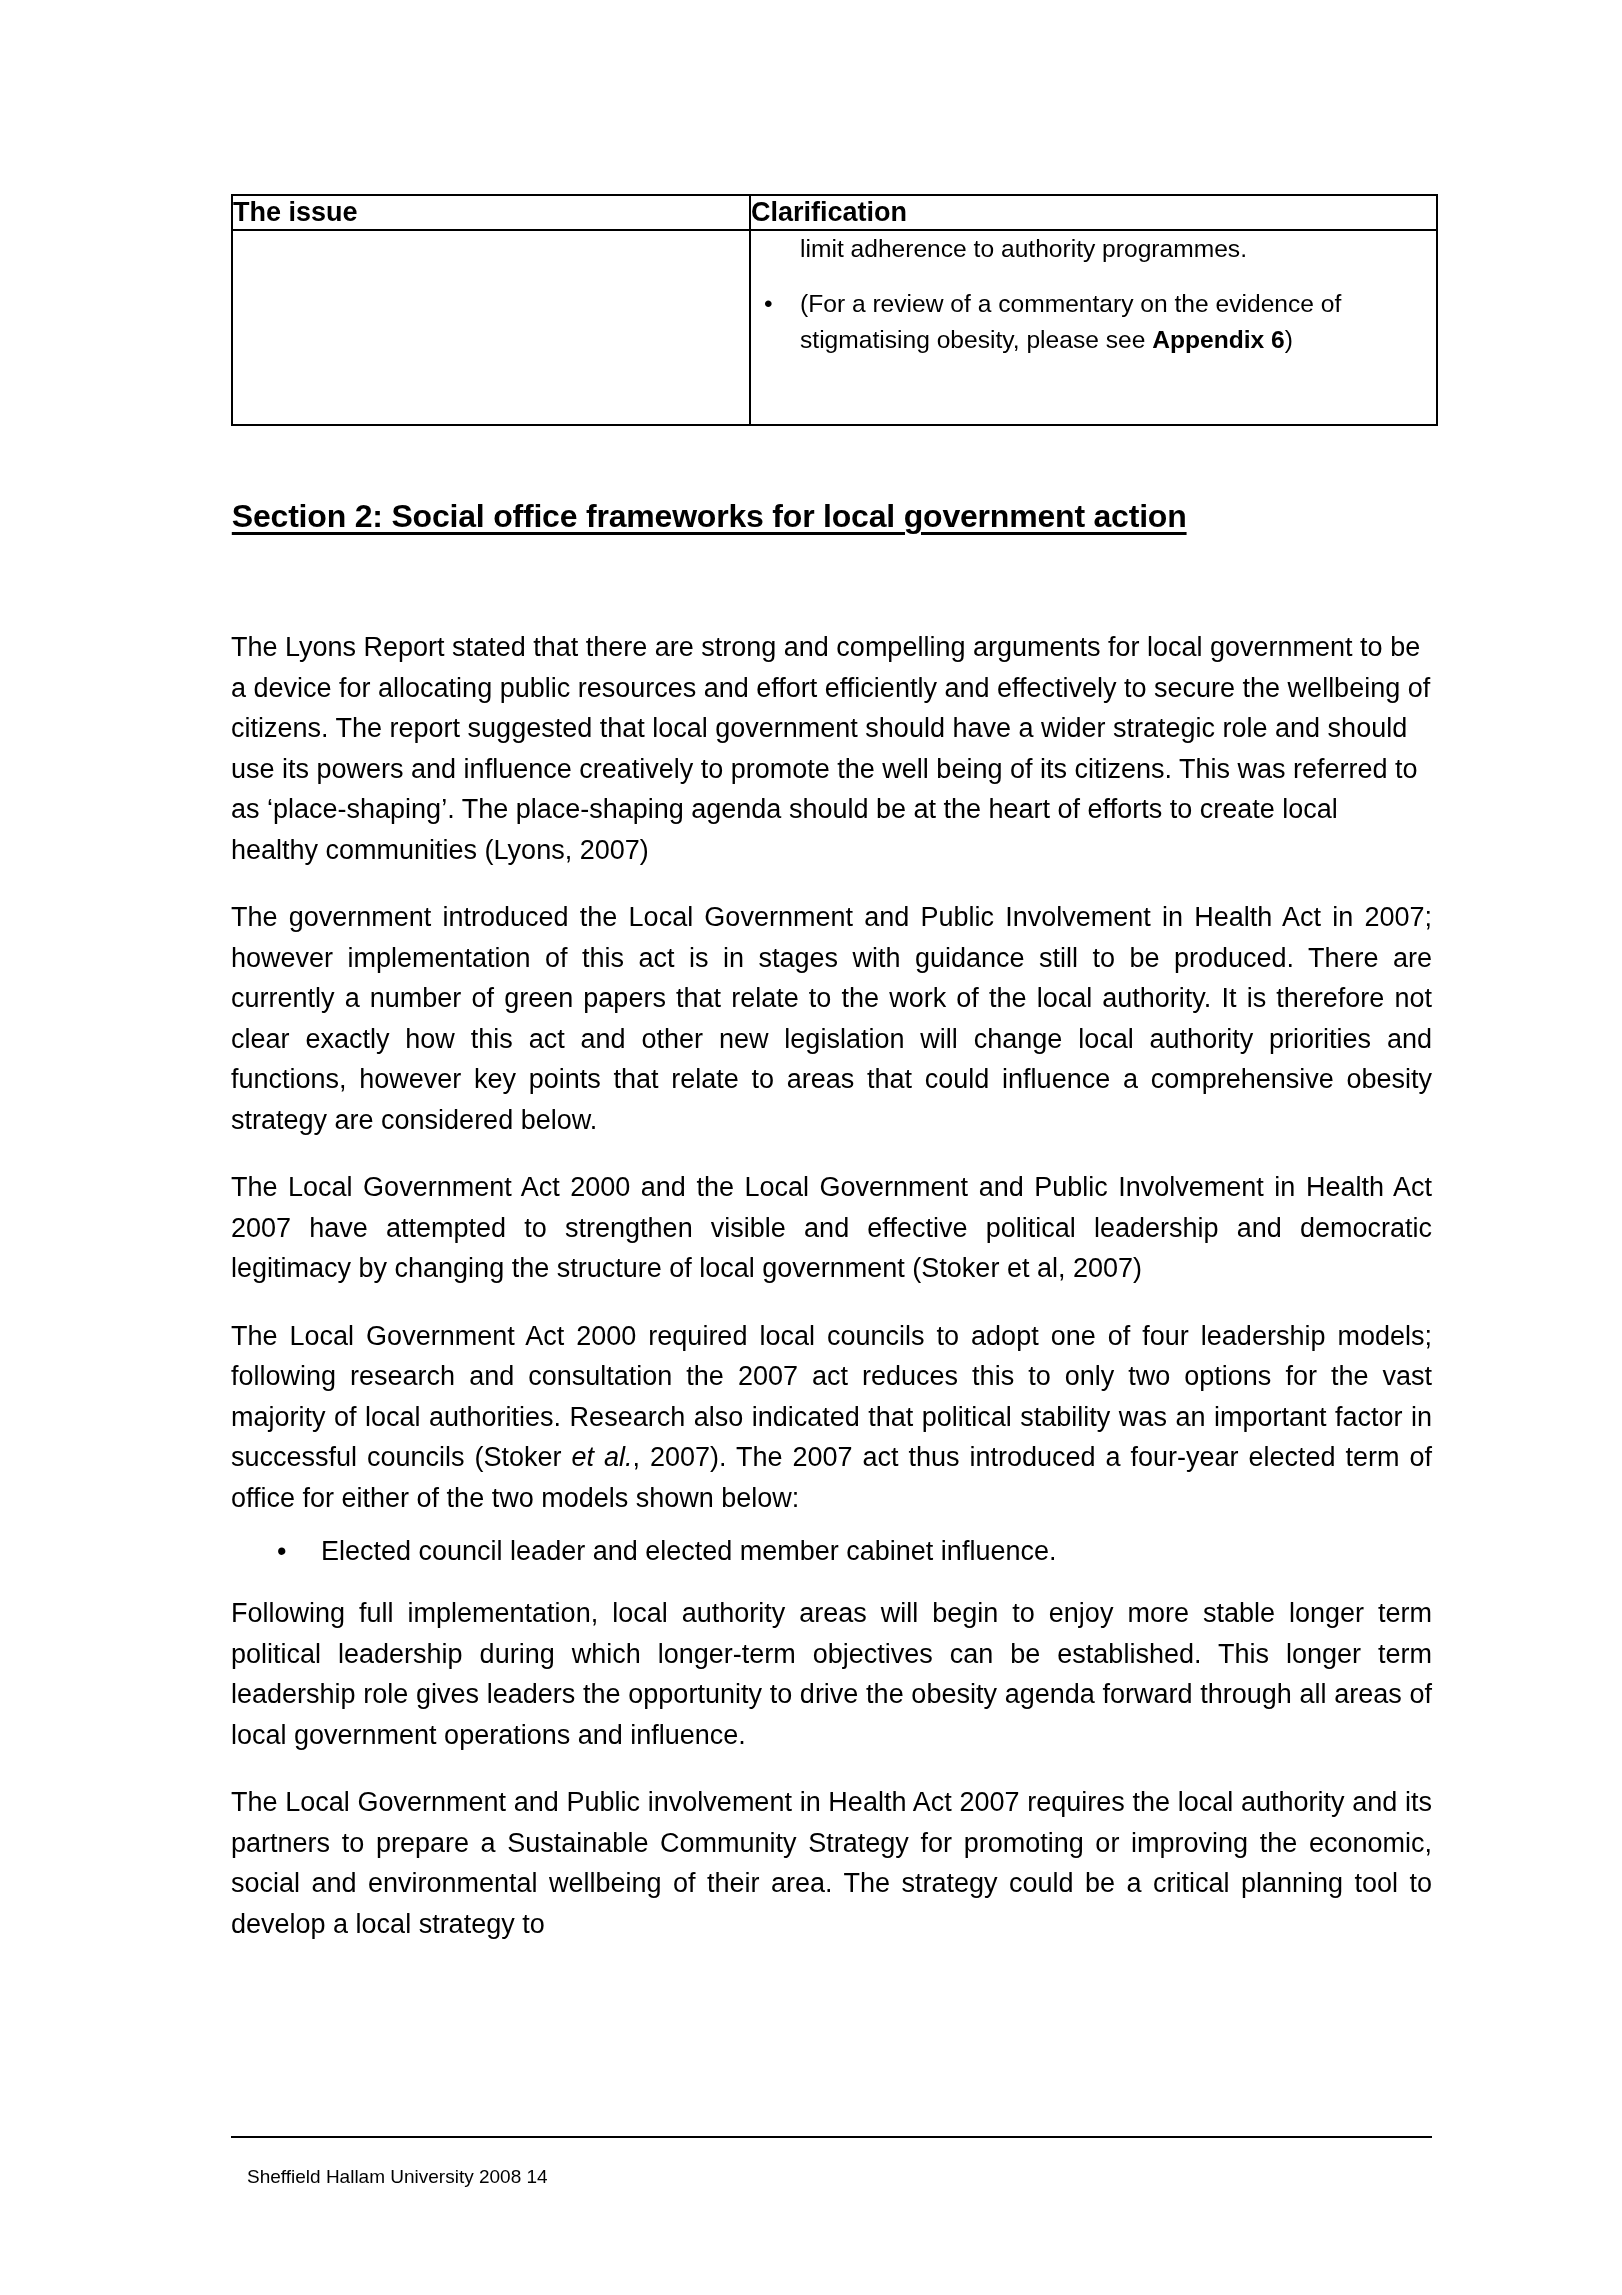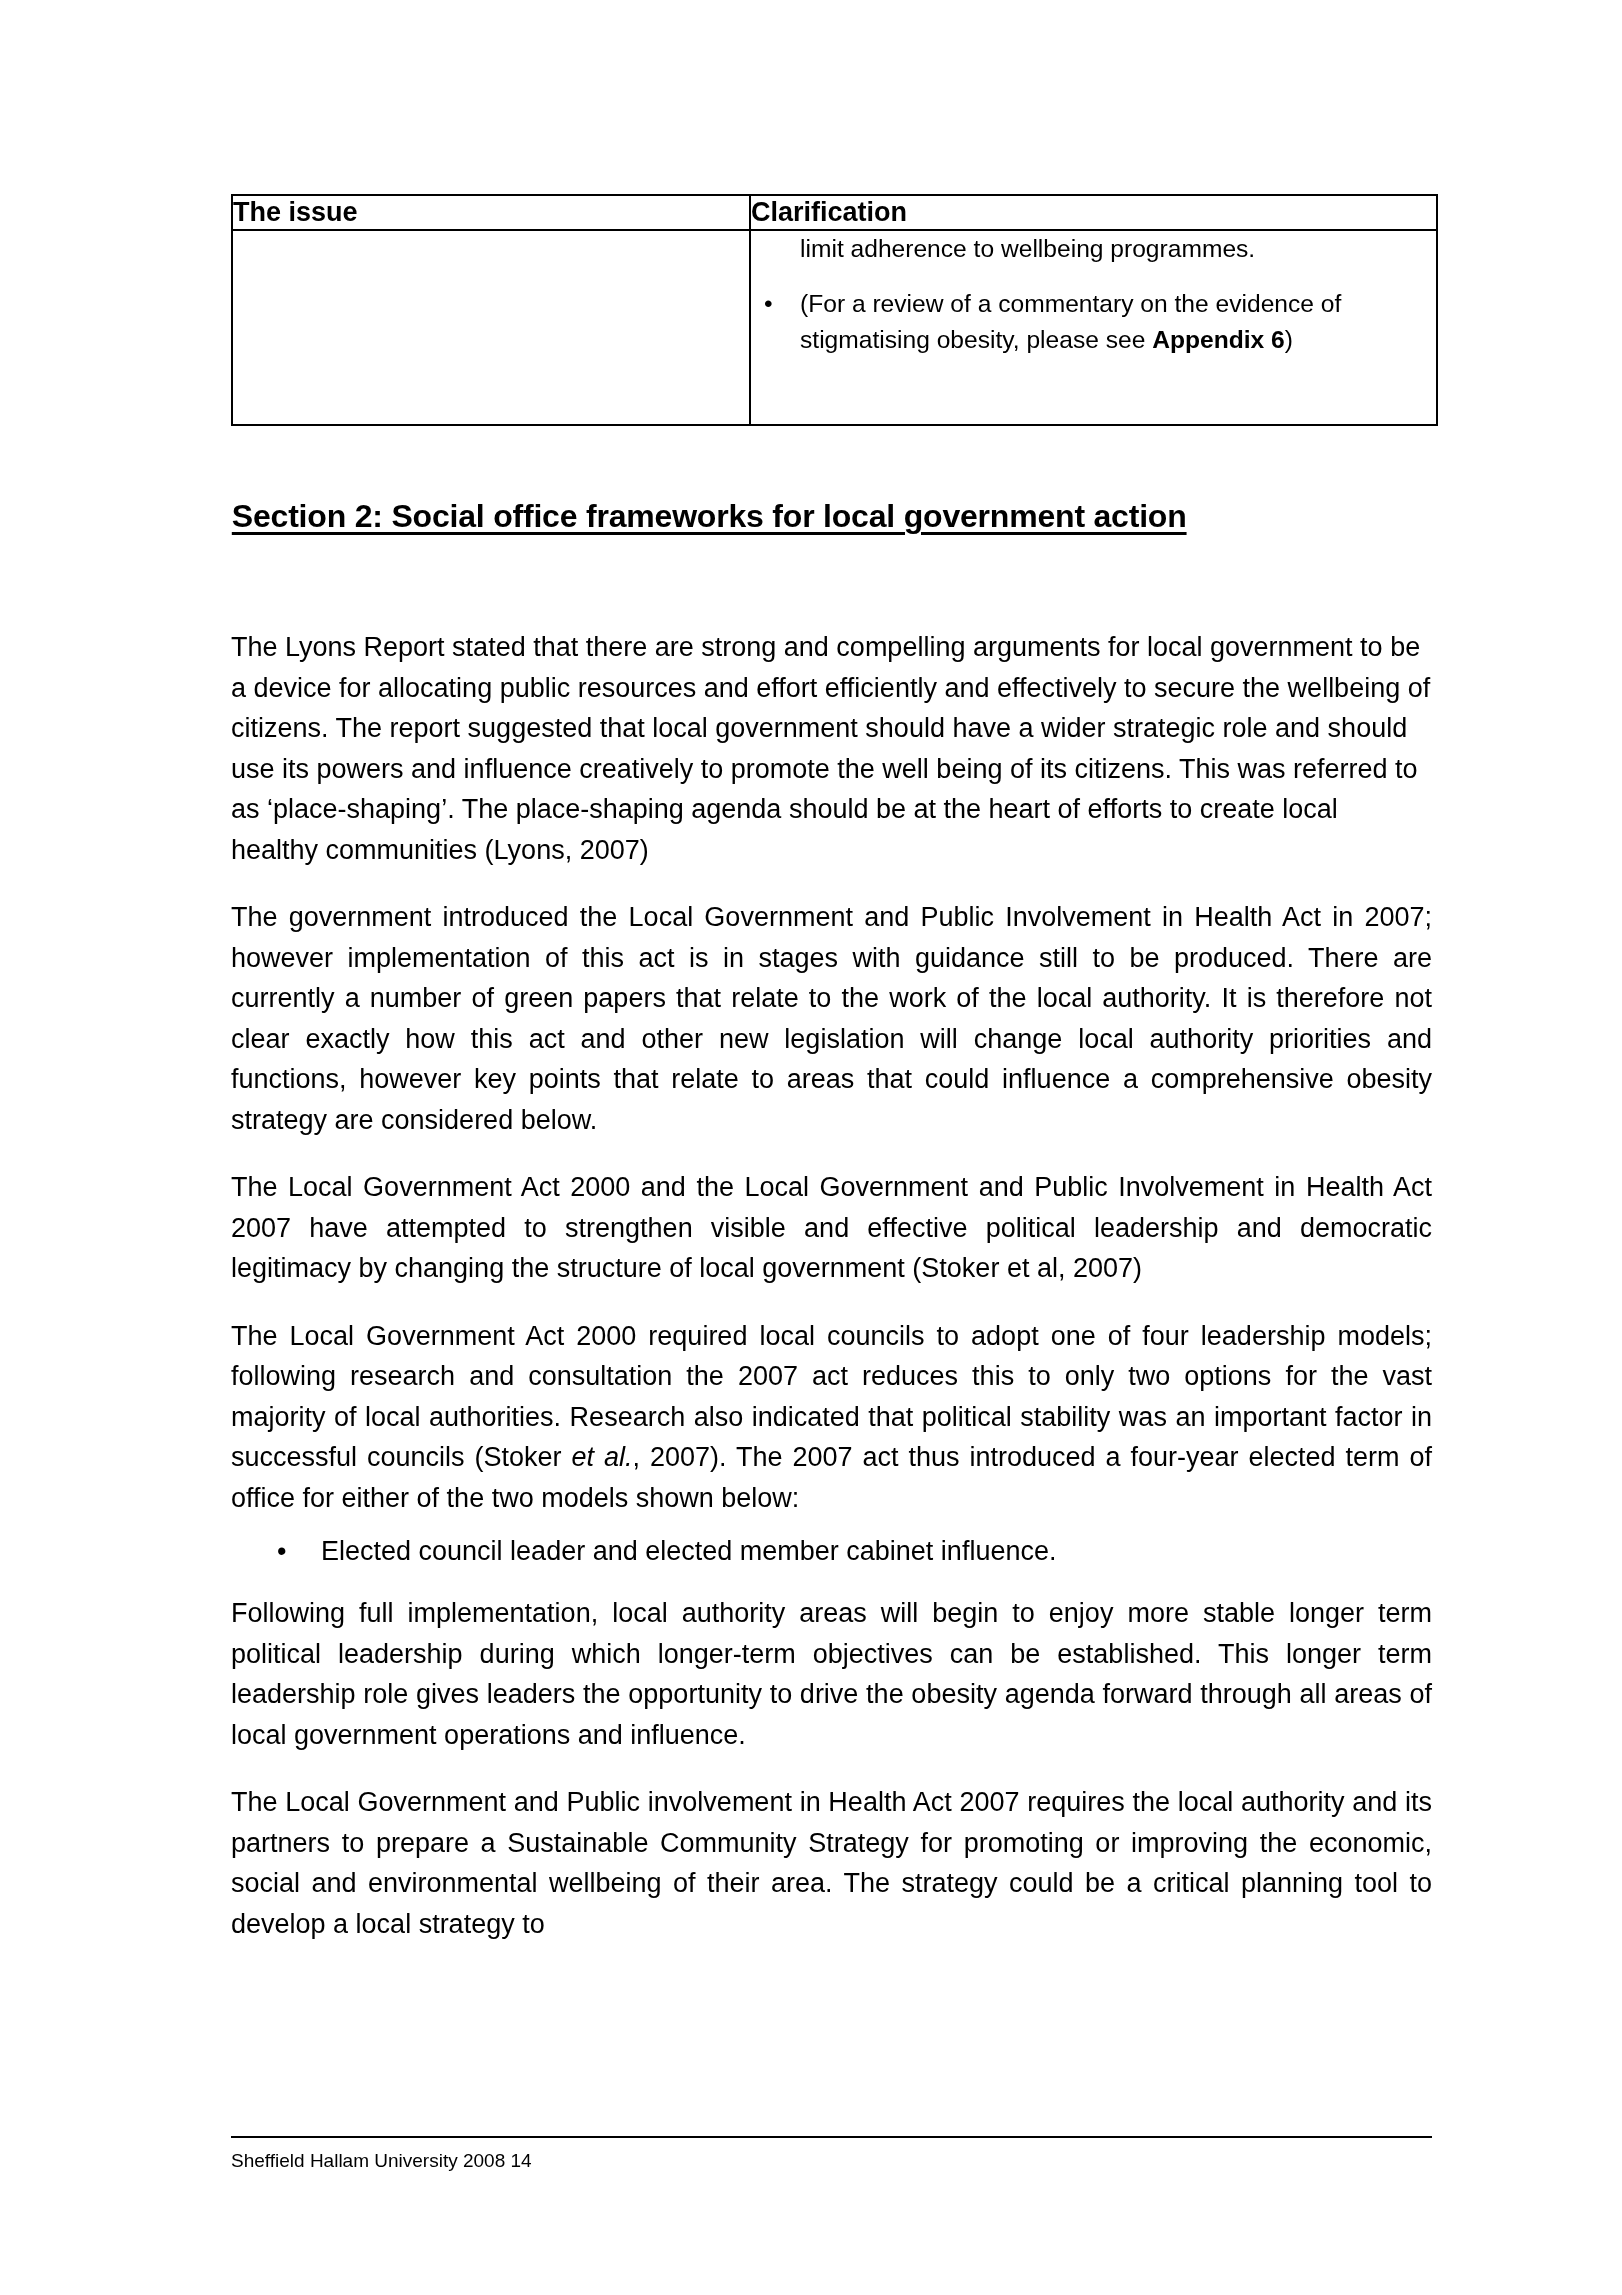--- a/index.html
+++ b/index.html
@@ -147,21 +147,21 @@
     left: 0px;
     top: 2136px;
     width: 1201px;
     height: 0;
     border-top: 2.4px solid #000000;
   }
   .footer-text {
     position: absolute;
     left: 0px;
     top: 2148px;
-    margin: 0;
+    margin: 16px;
     font-size: 19px;
     line-height: 1.4;
     white-space: nowrap;
   }
 </style>
 </head>
 <body>
 
 <div class="page">
   <div class="content">
@@ -170,21 +170,21 @@
       <thead>
         <tr>
           <th class="th-cell col-issue">The issue</th>
           <th class="th-cell col-clar">Clarification</th>
         </tr>
       </thead>
       <tbody>
         <tr>
           <td class="td-cell cell-empty col-issue"></td>
           <td class="td-cell col-clar">
-            <div class="cont-line">limit adherence to wellbeing programmes.</div>
+            <div class="cont-line">limit adherence to authority programmes.</div>
             <ul class="cell-list">
               <li><span>(For a review of a commentary on the evidence of stigmatising obesity, please see </span><span class="b">Appendix 6</span><span>)</span></li>
             </ul>
           </td>
         </tr>
       </tbody>
     </table>
 
     <h2 class="section-heading">Section 2: Social office frameworks for local government action</h2>
 

